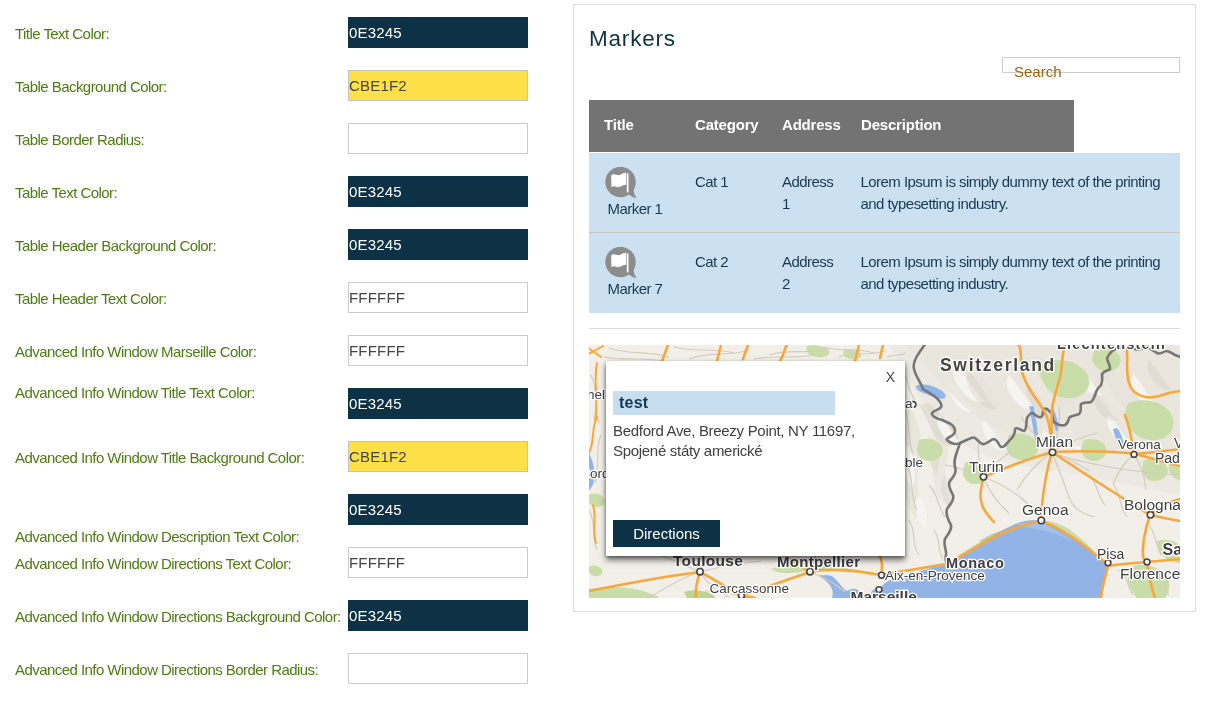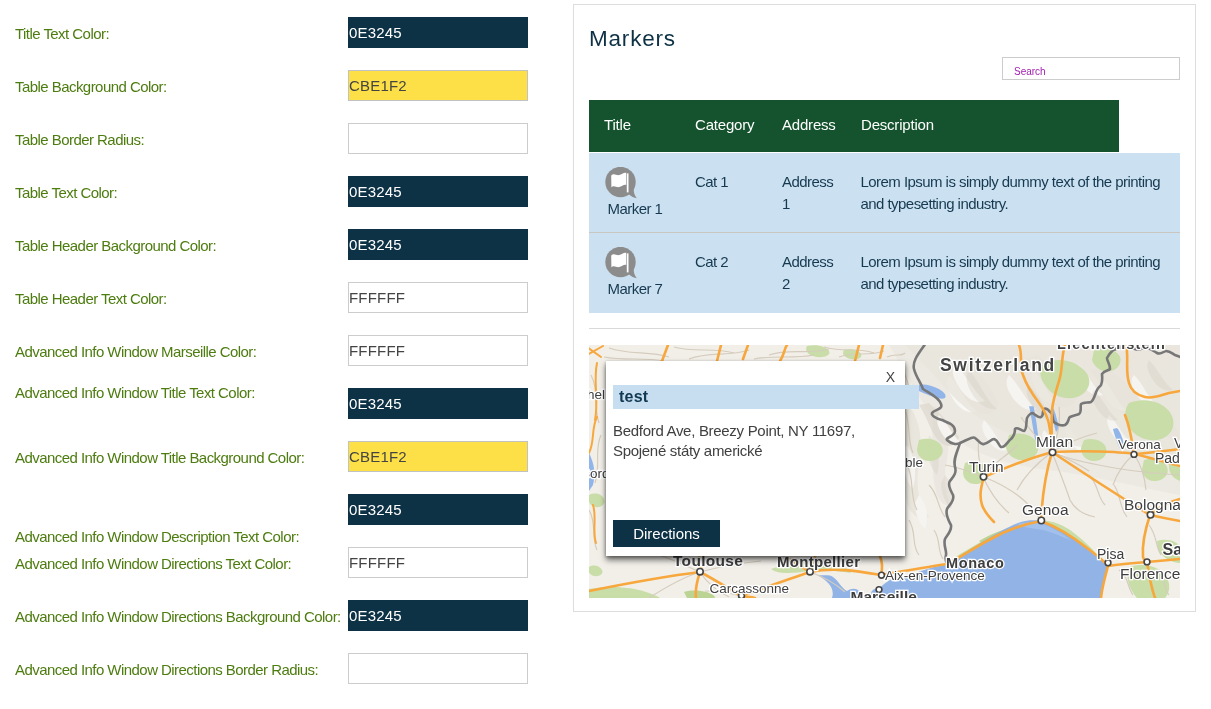--- a/index.html
+++ b/index.html
@@ -3,32 +3,32 @@
 <meta charset="utf-8">
 <style>
 * { margin:0; padding:0; box-sizing:border-box; }
 html,body { width:1211px; height:709px; background:#fff; font-family:"Liberation Sans", sans-serif; position:relative; overflow:hidden; }
 .lbl { position:absolute; left:15px; font-size:15px; color:#4d7c0f; letter-spacing:-0.55px; }
 .inp { position:absolute; left:348px; width:180px; height:31px; font-size:15px; line-height:29px; border:1px solid #ccc; background:#fff; color:#444; letter-spacing:0.2px; }
 .inp.dark { background:#0E3245; border-color:#0E3245; color:#fff; }
 .inp.blue { background:#fde047; border-color:#c2c2c2; color:#444; }
 .panel { position:absolute; left:573px; top:4px; width:623px; height:608px; background:#fff; border:1px solid #ddd; }
 .h1 { position:absolute; left:589px; top:25.5px; font-size:22.5px; line-height:26px; letter-spacing:0.8px; color:#0E3245; }
-.search { position:absolute; left:1002px; top:57px; width:178px; height:23px; border:1px solid #ccc; font-size:10px; padding-left:11px; color:#a21caf; line-height:28px; }
-.thead { position:absolute; left:589px; top:100px; width:530px; height:52px; background:#14532d; }
+.search { position:absolute; left:1002px; top:57px; width:178px; height:16px; border:1px solid #ccc; font-size:15px; padding-left:11px; color:#a16207; line-height:28px; }
+.thead { position:absolute; left:589px; top:100px; width:485px; height:52px; background:#737373;font-weight:bold; }
 .thead span { position:absolute; color:#fff; font-size:15px; top:14px; line-height:22px; letter-spacing:-0.2px; }
 .row { position:absolute; left:589px; width:591px; background:#CBE1F2; }
 .row span { position:absolute; font-size:15px; color:#17394f; line-height:22px; letter-spacing:-0.55px; }
 .micon { position:absolute; left:15.5px; top:14.5px; }
 .sep { position:absolute; left:589px; top:231.5px; width:591px; height:1px; background:#c9c6c1; }
 .hr { position:absolute; left:589px; top:328px; width:591px; height:1px; background:#d9d9d9; }
 .mapwrap { position:absolute; left:589px; top:345px; width:591px; height:253px; overflow:hidden; }
 .iw { position:absolute; left:606px; top:361px; width:299px; height:195px; background:#fff; box-shadow:0 4px 6px rgba(0,0,0,0.55), 0 1px 3px rgba(0,0,0,0.3); }
 .iw .x { position:absolute; right:10px; top:8px; font-size:14px; color:#444; }
-.iw .tbar { position:absolute; left:7px; top:24px; width:306px; height:24px; background:#c6deef; }
+.iw .tbar { position:absolute; left:7px; top:30px; width:222px; height:24px; background:#c6deef; }
 .iw .tbar b { font-size:16px; color:#123952; line-height:24px; margin-left:6px; letter-spacing:0.2px;}
 .iw .addr { position:absolute; left:7px; top:60px; width:280px; font-size:15px; line-height:19.5px; color:#404040; letter-spacing:-0.3px;}
 .iw .desc { position:absolute; left:7px; top:100px; width:280px; font-size:13.5px; line-height:17.5px; color:#43566b; letter-spacing:-0.1px;}
 .iw .btn { position:absolute; left:7px; top:159px; width:107px; height:27px; background:#0E3245; color:#fff; font-size:15px; text-align:center; line-height:27px; }
 </style>
 </head>
 <body>
 
 <div class="lbl" style="top:25px">Title Text Color:</div>
 <div class="inp dark" style="top:17px">0E3245</div>

